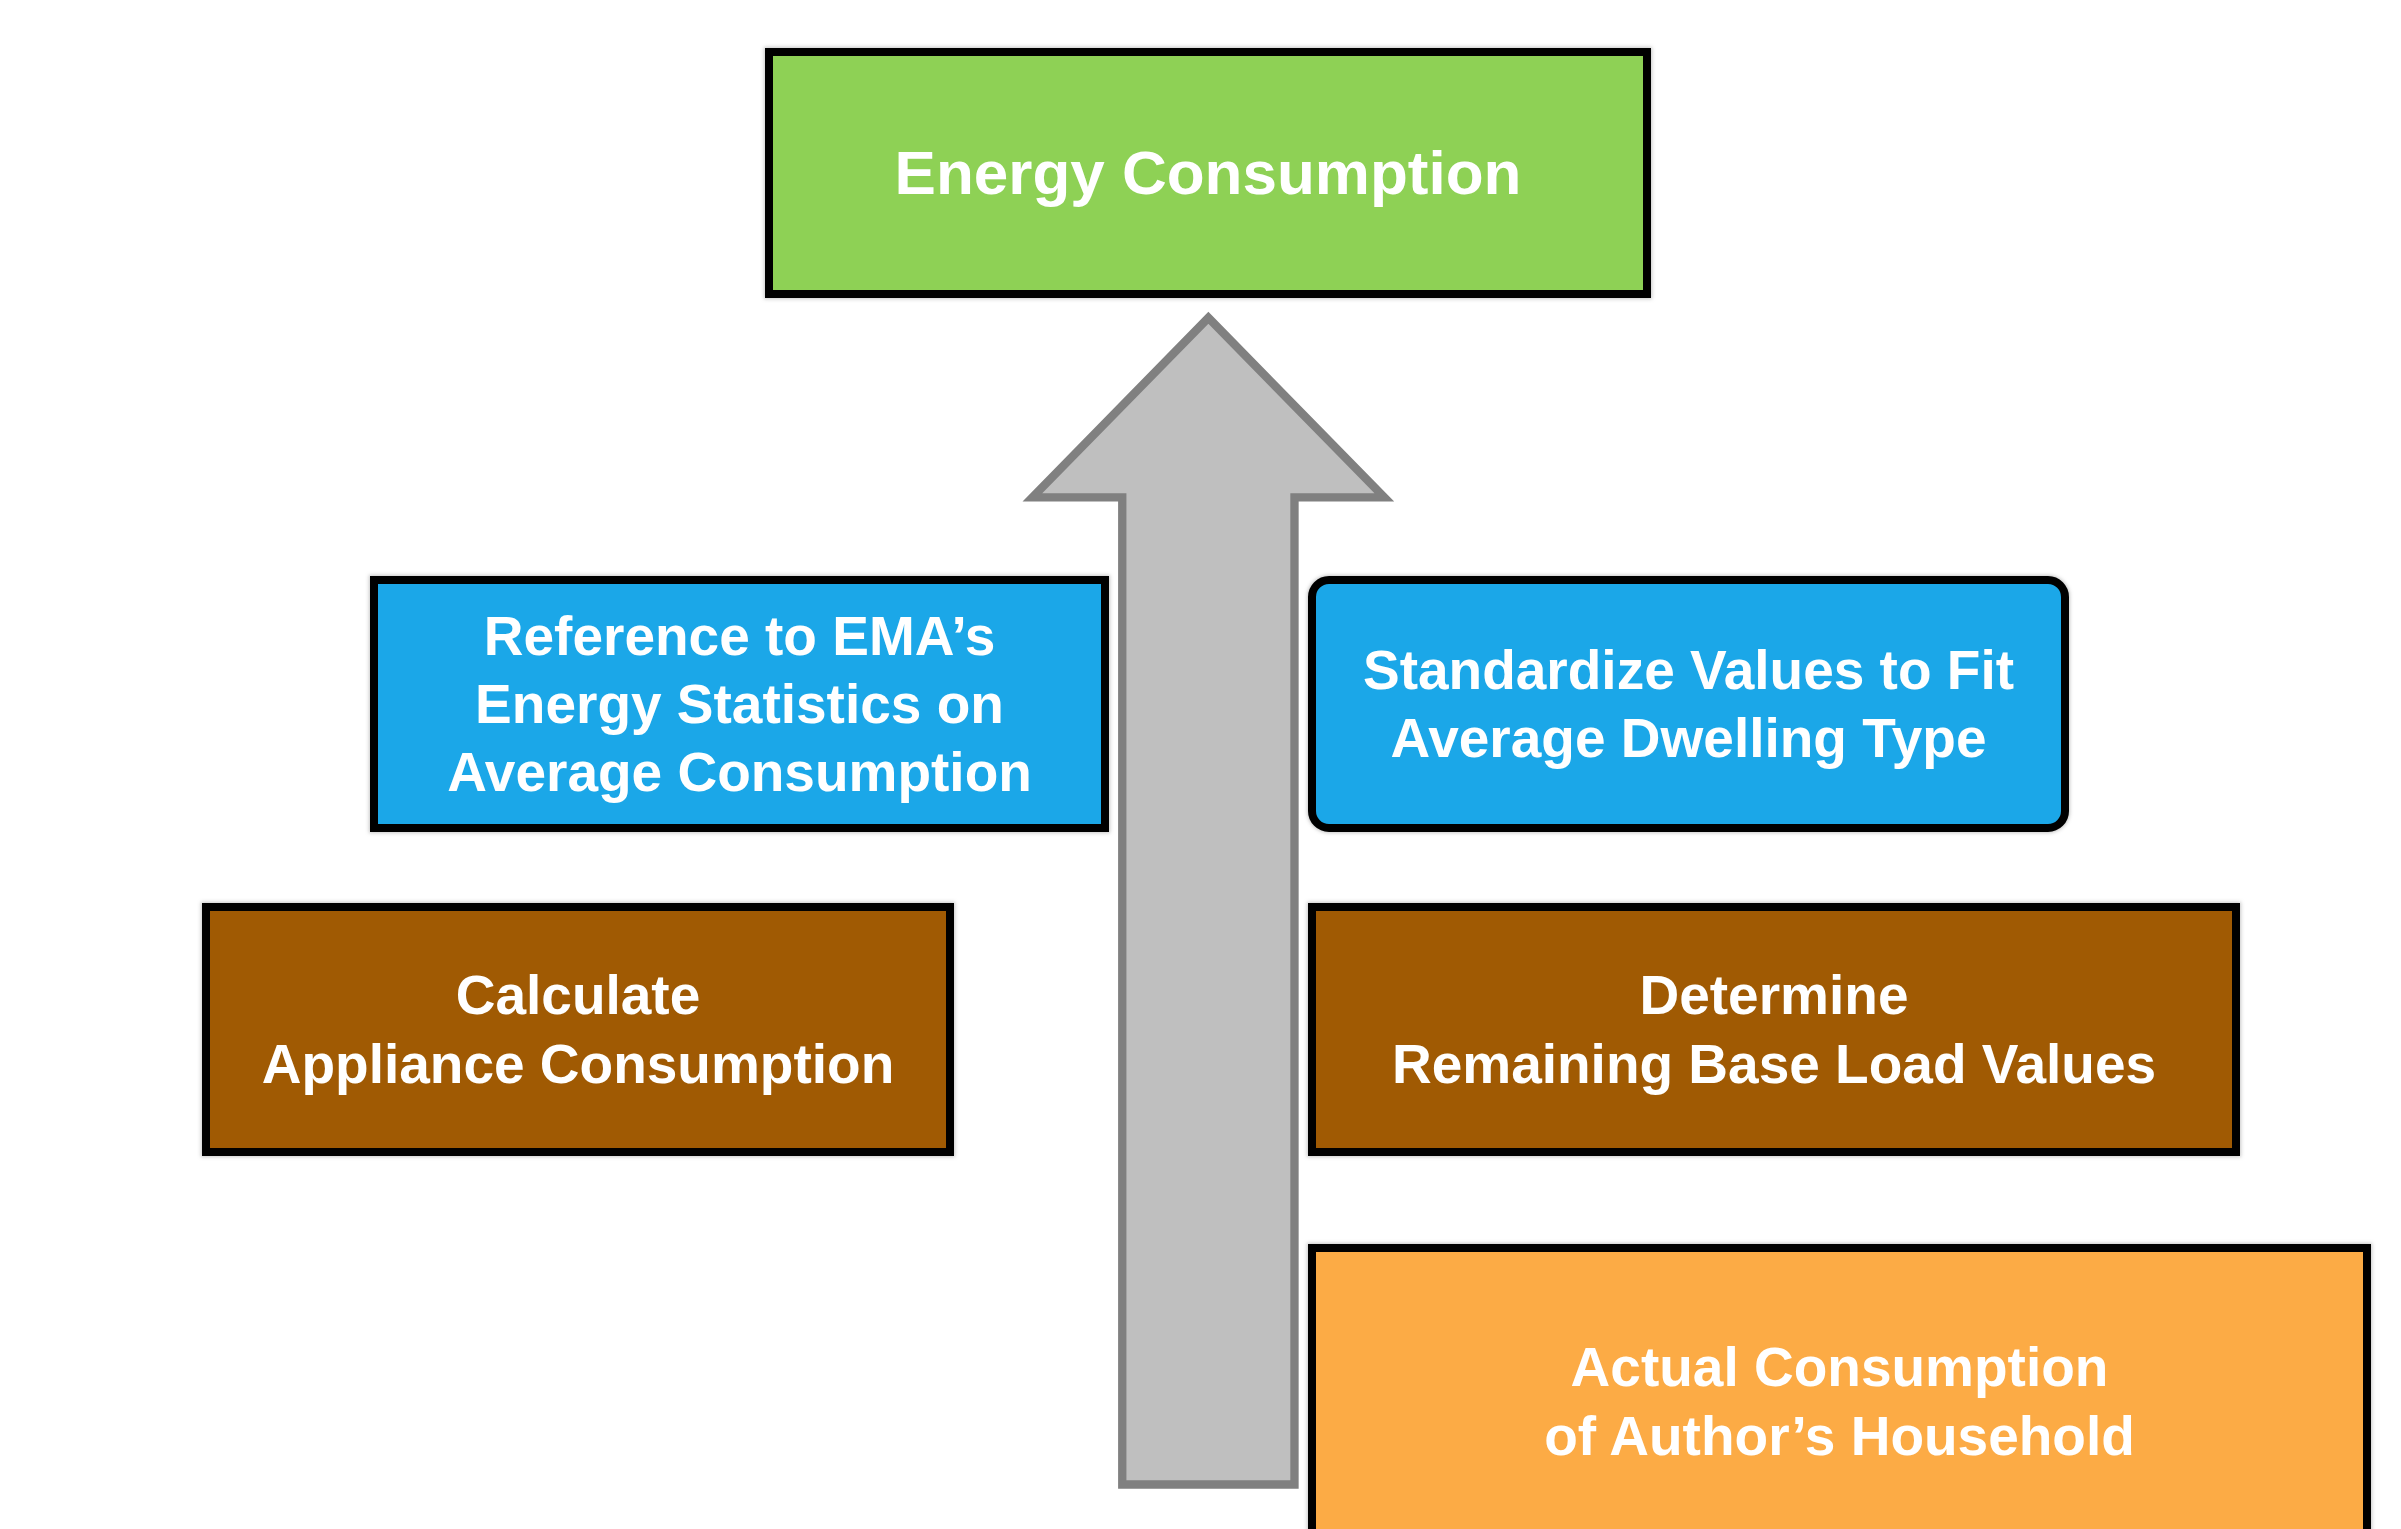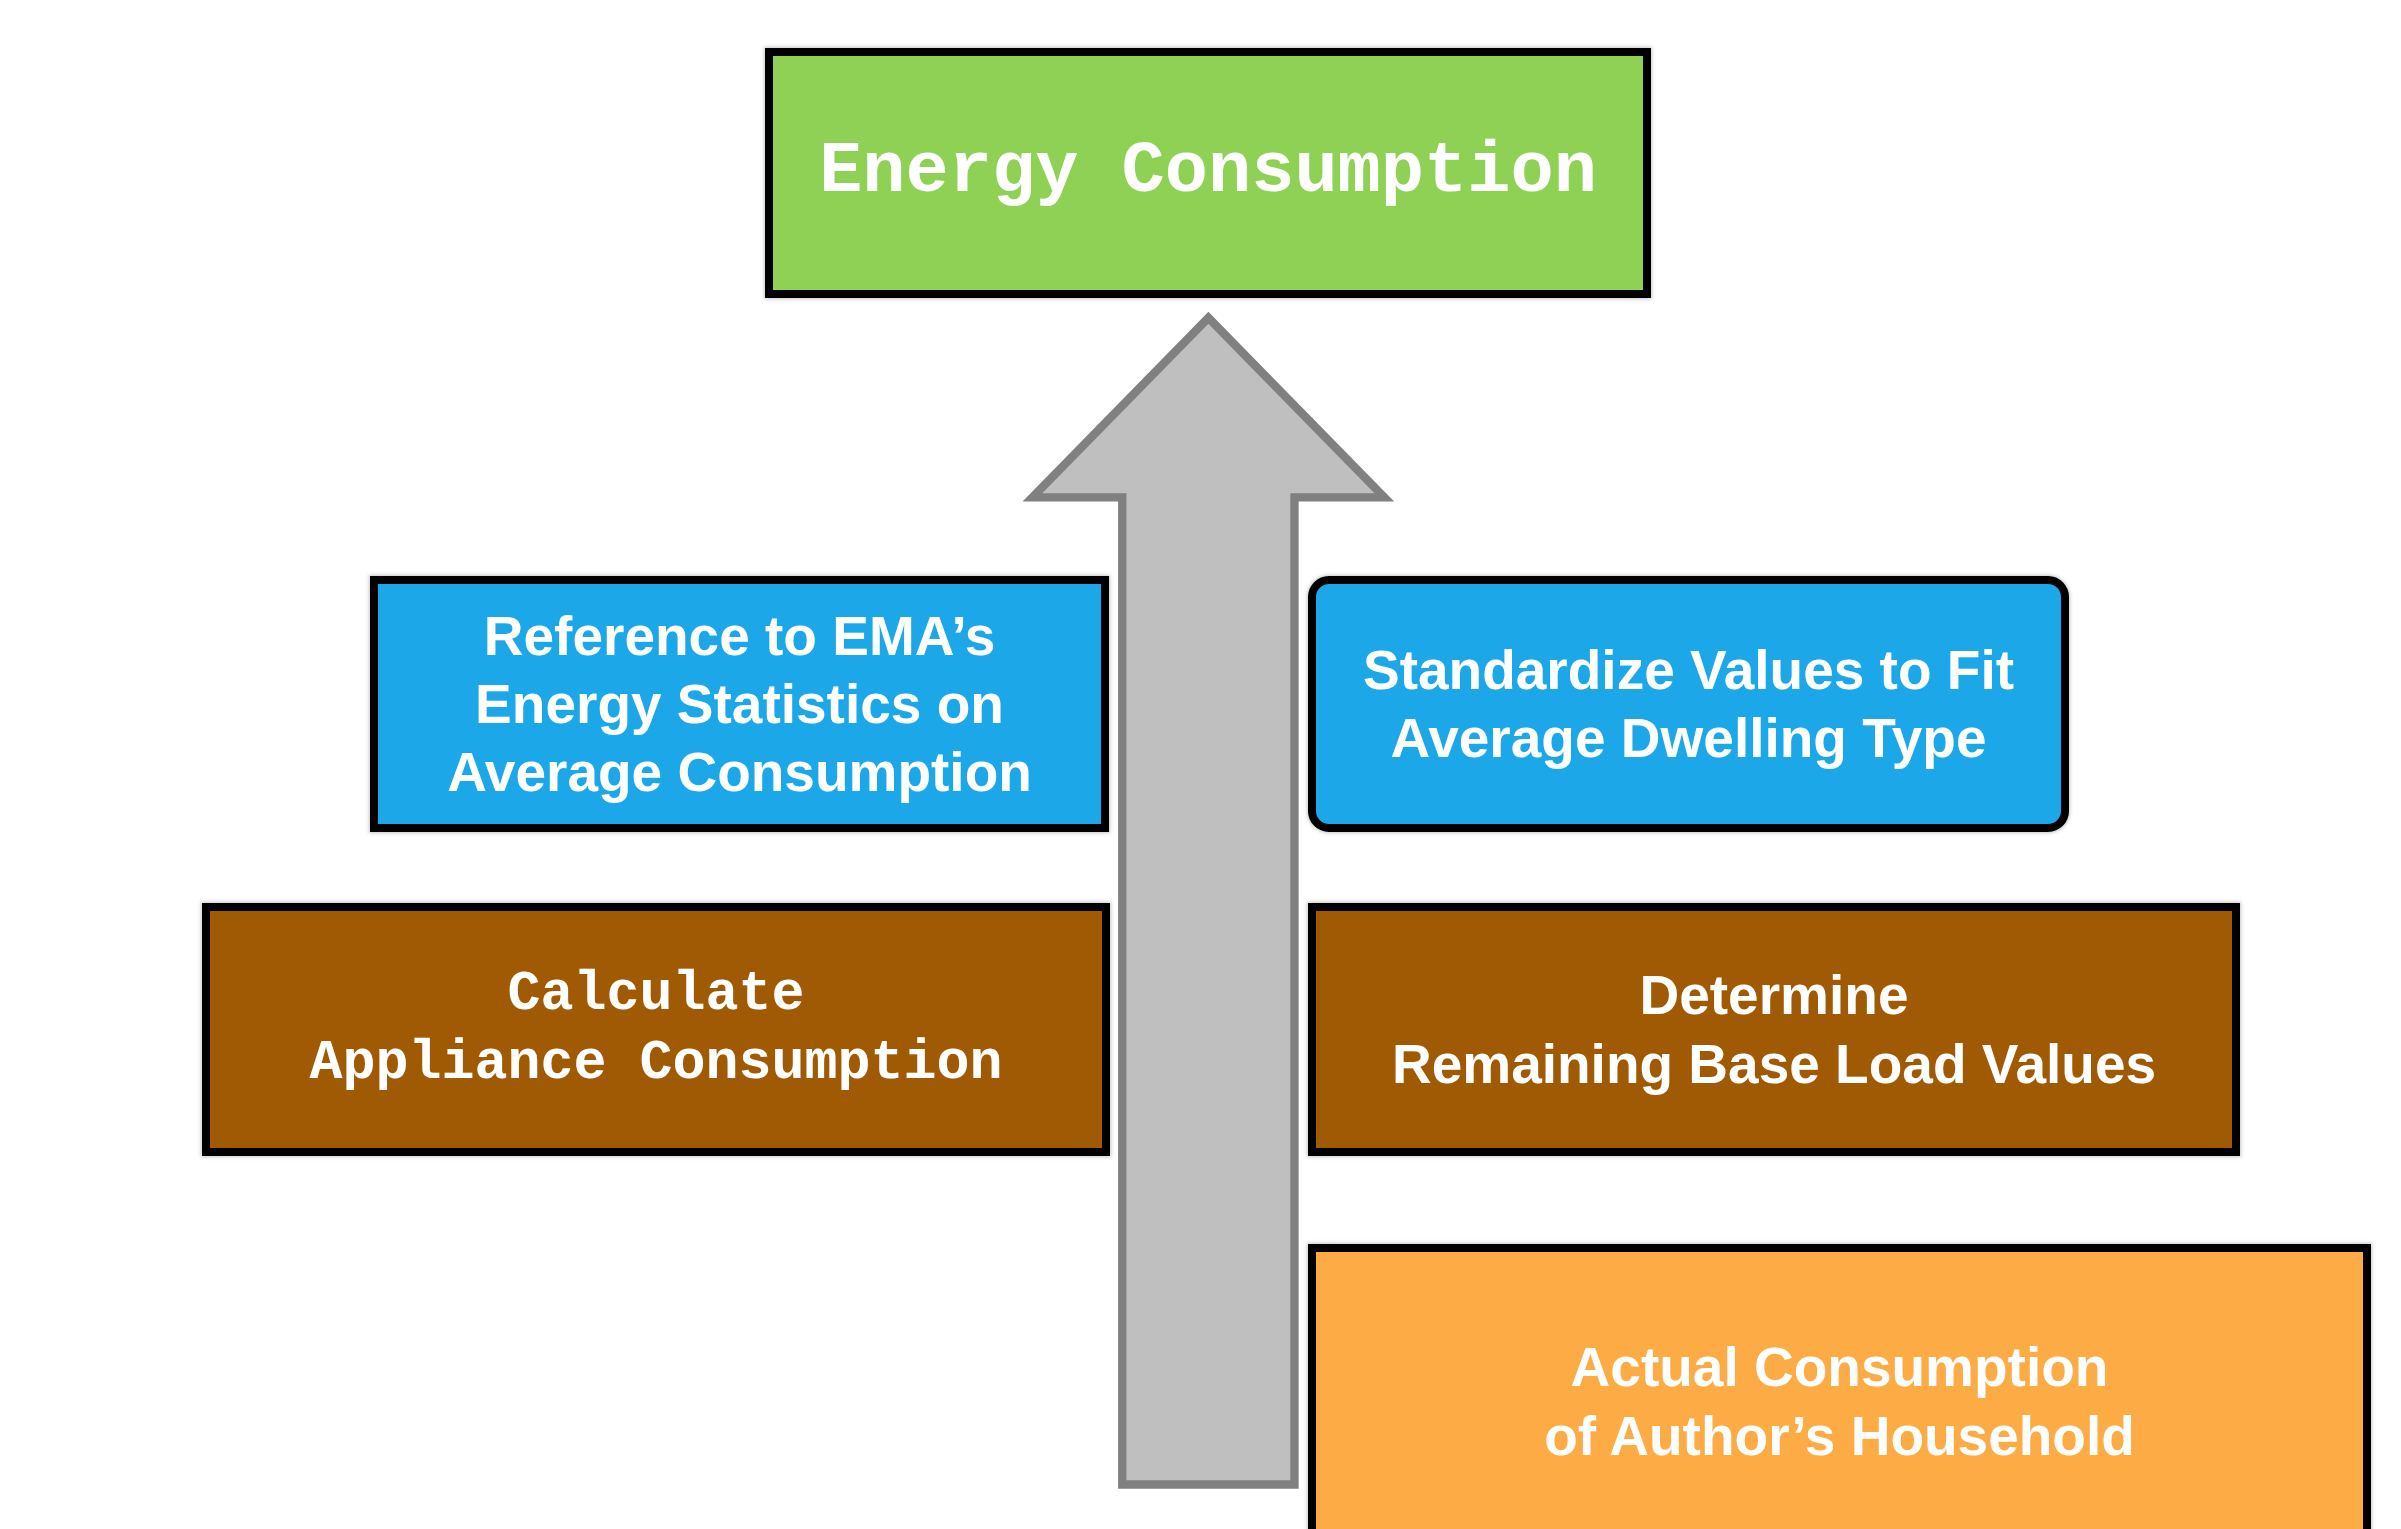--- a/index.html
+++ b/index.html
@@ -28,40 +28,39 @@
     box-shadow: 0 0 3.7px 0.9px rgba(130,130,130,0.45);
   }
   .box .label {
     color: #ffffff;
     font-weight: 700;
     white-space: pre-line;
     line-height: 1.24;
     width: 100%;
   }
   .title-box .label {
-    font-size: 72px;
+    font-size: 62px;
     line-height: 1.1;
-    font-family: Liberation Mono, monospace;
   }
   .body-box .label {
     font-size: 55px;
   }
   #arrow-layer {
     position: absolute;
     left: 0;
     top: 0;
     width: 2401px;
     height: 1530px;
     pointer-events: none;
   }
   
   #box-top        { left: 765px;  top: 48px;   width: 886px;  height: 250px; }
   #box-blue-l     { left: 370px;  top: 576px;  width: 739px;  height: 256px; justify-content: flex-end; }
   #box-blue-r     { left: 1308px; top: 576px;  width: 761px;  height: 256px; }
-  #box-brown-l    { left: 202px;  top: 903px;  width: 908px;  height: 253px; font-family: Liberation Mono, monospace; }
+  #box-brown-l    { left: 202px;  top: 903px;  width: 752px;  height: 253px; }
   #box-brown-r    { left: 1308px; top: 903px;  width: 932px; height: 253px; }
   #box-orange-l   { left: 44px;   top: 1244px; width: 1066px; height: 247px; }
   #box-orange-r   { left: 1308px; top: 1244px; width: 1063px; height: 315px; }
 </style>
 </head>
 <body>
 
 <div id="canvas">
 
   <svg id="arrow-layer" viewBox="0 0 2593 1652" xmlns="http://www.w3.org/2000/svg">

